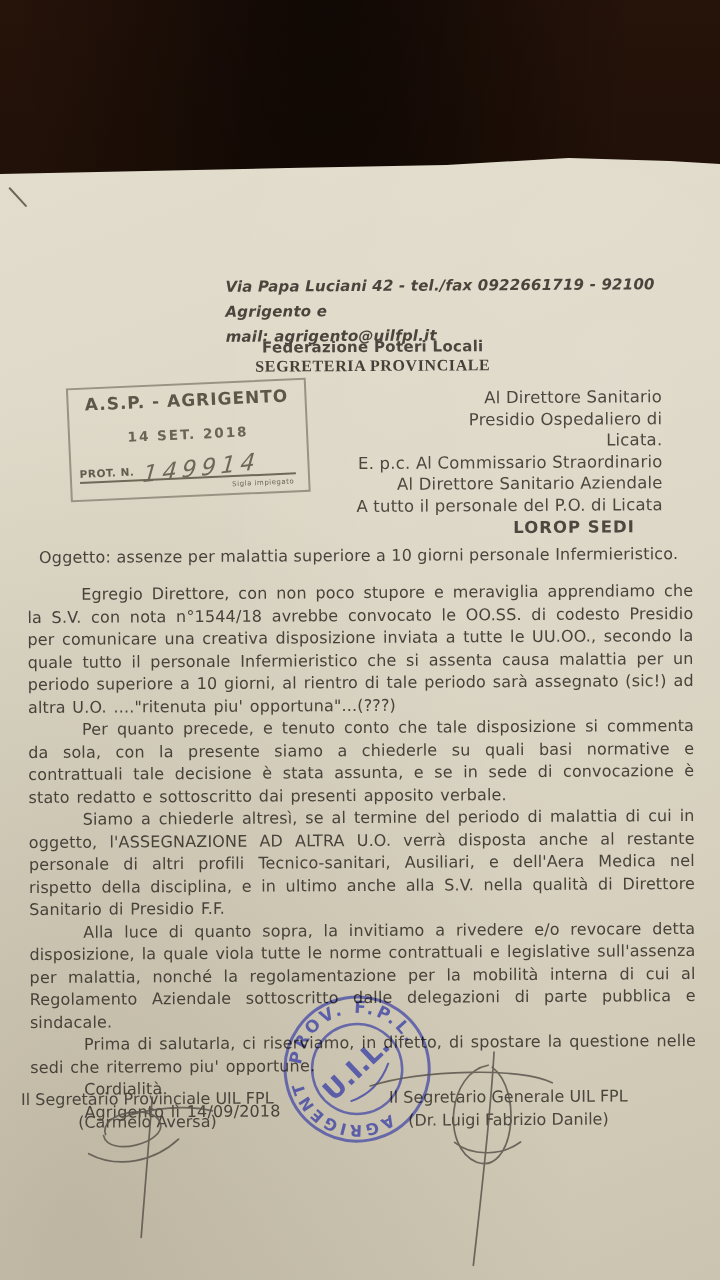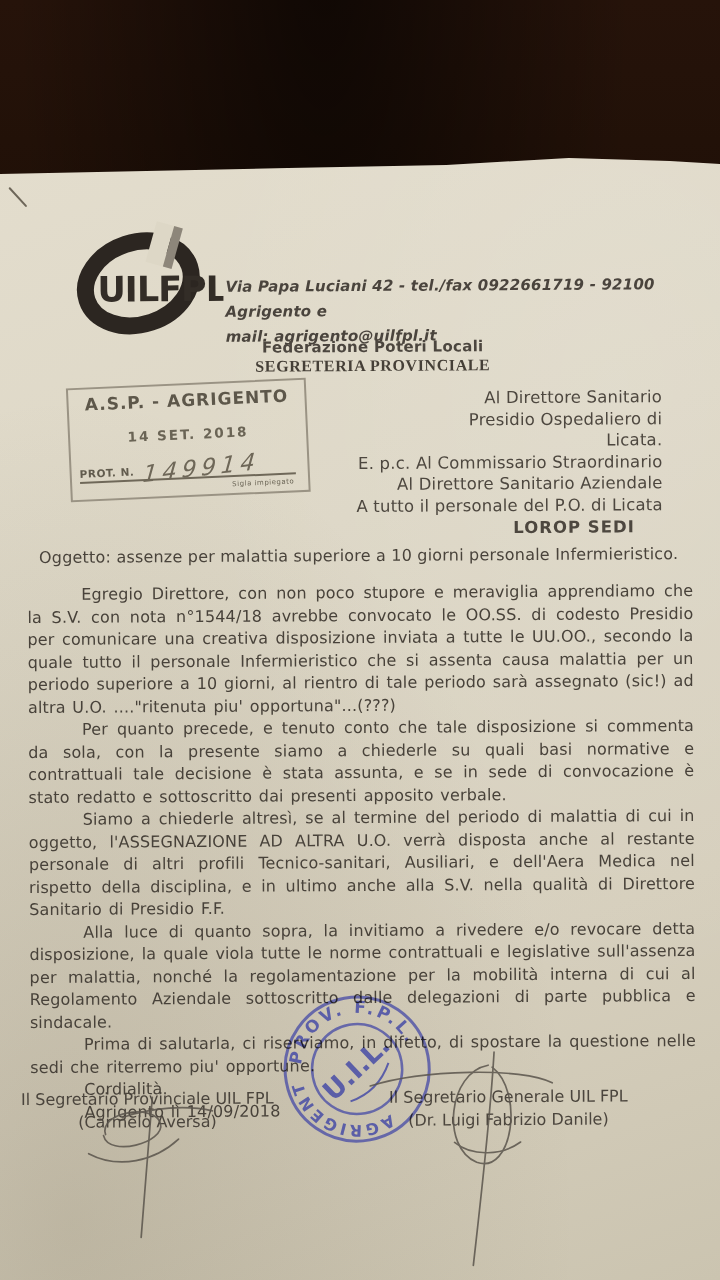--- a/index.html
+++ b/index.html
@@ -87,32 +87,20 @@
 </style>
 </head>
 <body>
 
 <div class="photo">
   <div class="paper">
     <div class="content">
 
       <div class="pen-mark"></div>
 
-      <div class="logo-wrap">
-        <svg width="160" height="135" viewBox="0 0 160 135">
-          <g transform="rotate(-18 75 62)">
-            <ellipse cx="75" cy="62" rx="54" ry="41" fill="none" stroke="#2c2621" stroke-width="17"></ellipse>
-          </g>
-          <g transform="rotate(16 98 22)">
-            <rect x="88" y="2" width="18" height="42" fill="#ddd7c6"></rect>
-            <rect x="106" y="2" width="9" height="42" fill="#8d867a"></rect>
-          </g>
-          <text x="34" y="80" font-family="DejaVu Sans, sans-serif" font-weight="bold" font-size="35" fill="#332d27" letter-spacing="-1">UILFPL</text>
-        </svg>
-      </div>
 
       <div class="contact">
         <div>Via Papa Luciani 42  - tel./fax 0922661719   -   92100 Agrigento e</div>
         <div>mail: agrigento@uilfpl.it</div>
       </div>
 
       <div class="org">
         <div class="org-1">Federazione Poteri Locali</div>
         <div class="org-2">SEGRETERIA PROVINCIALE</div>
       </div>

